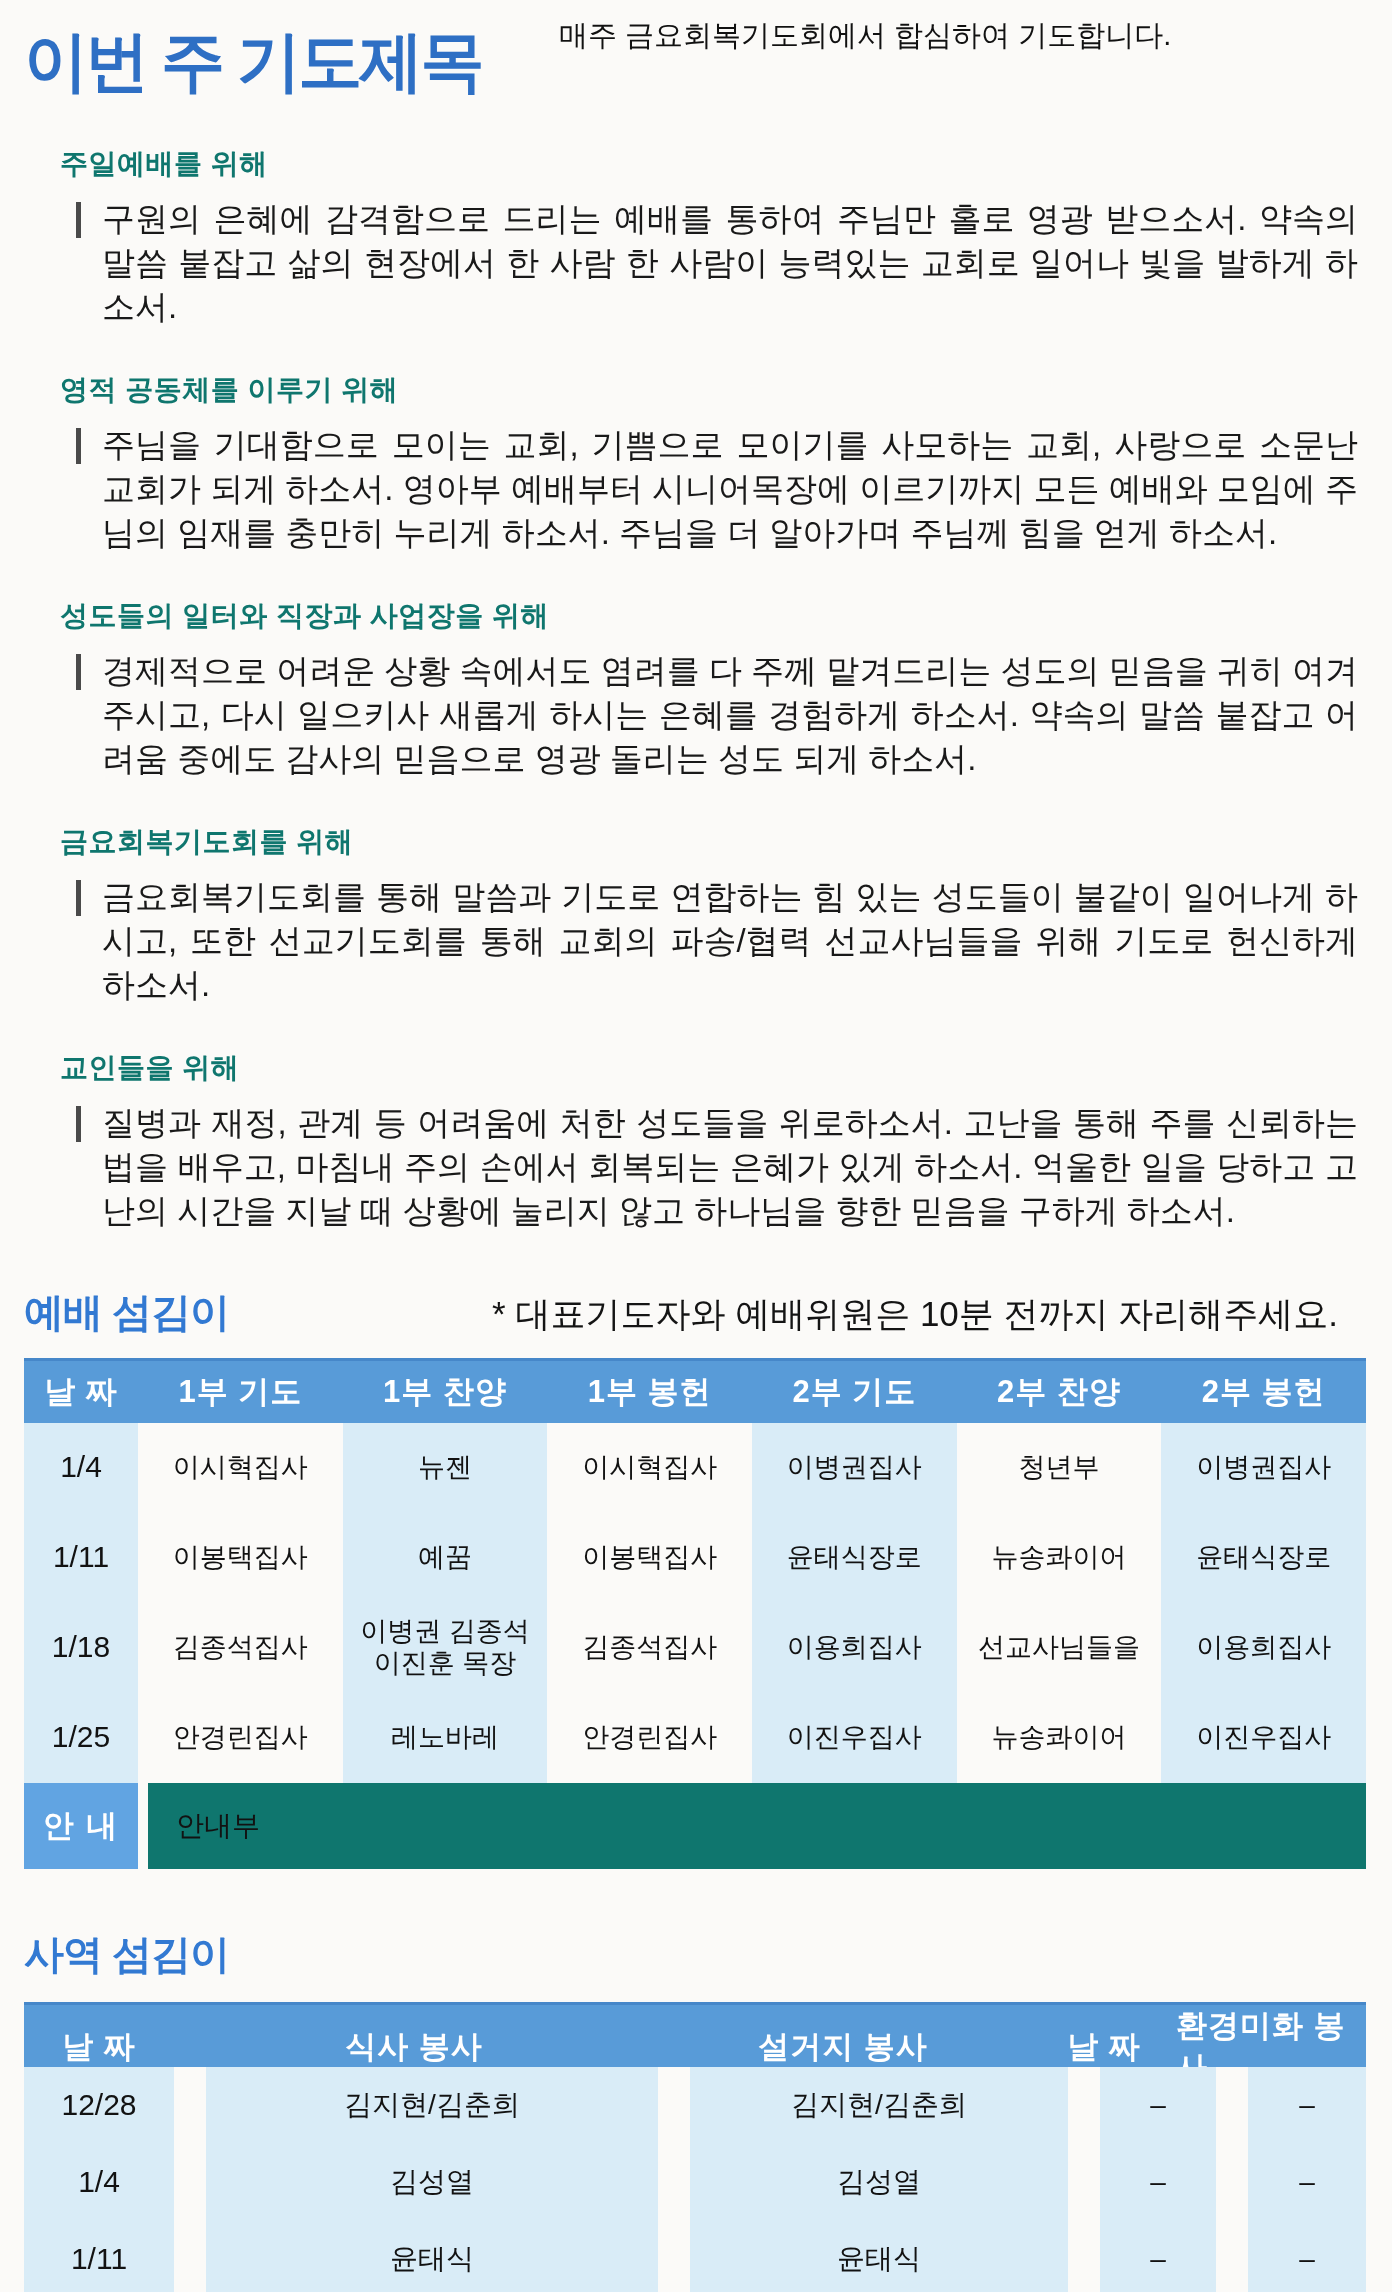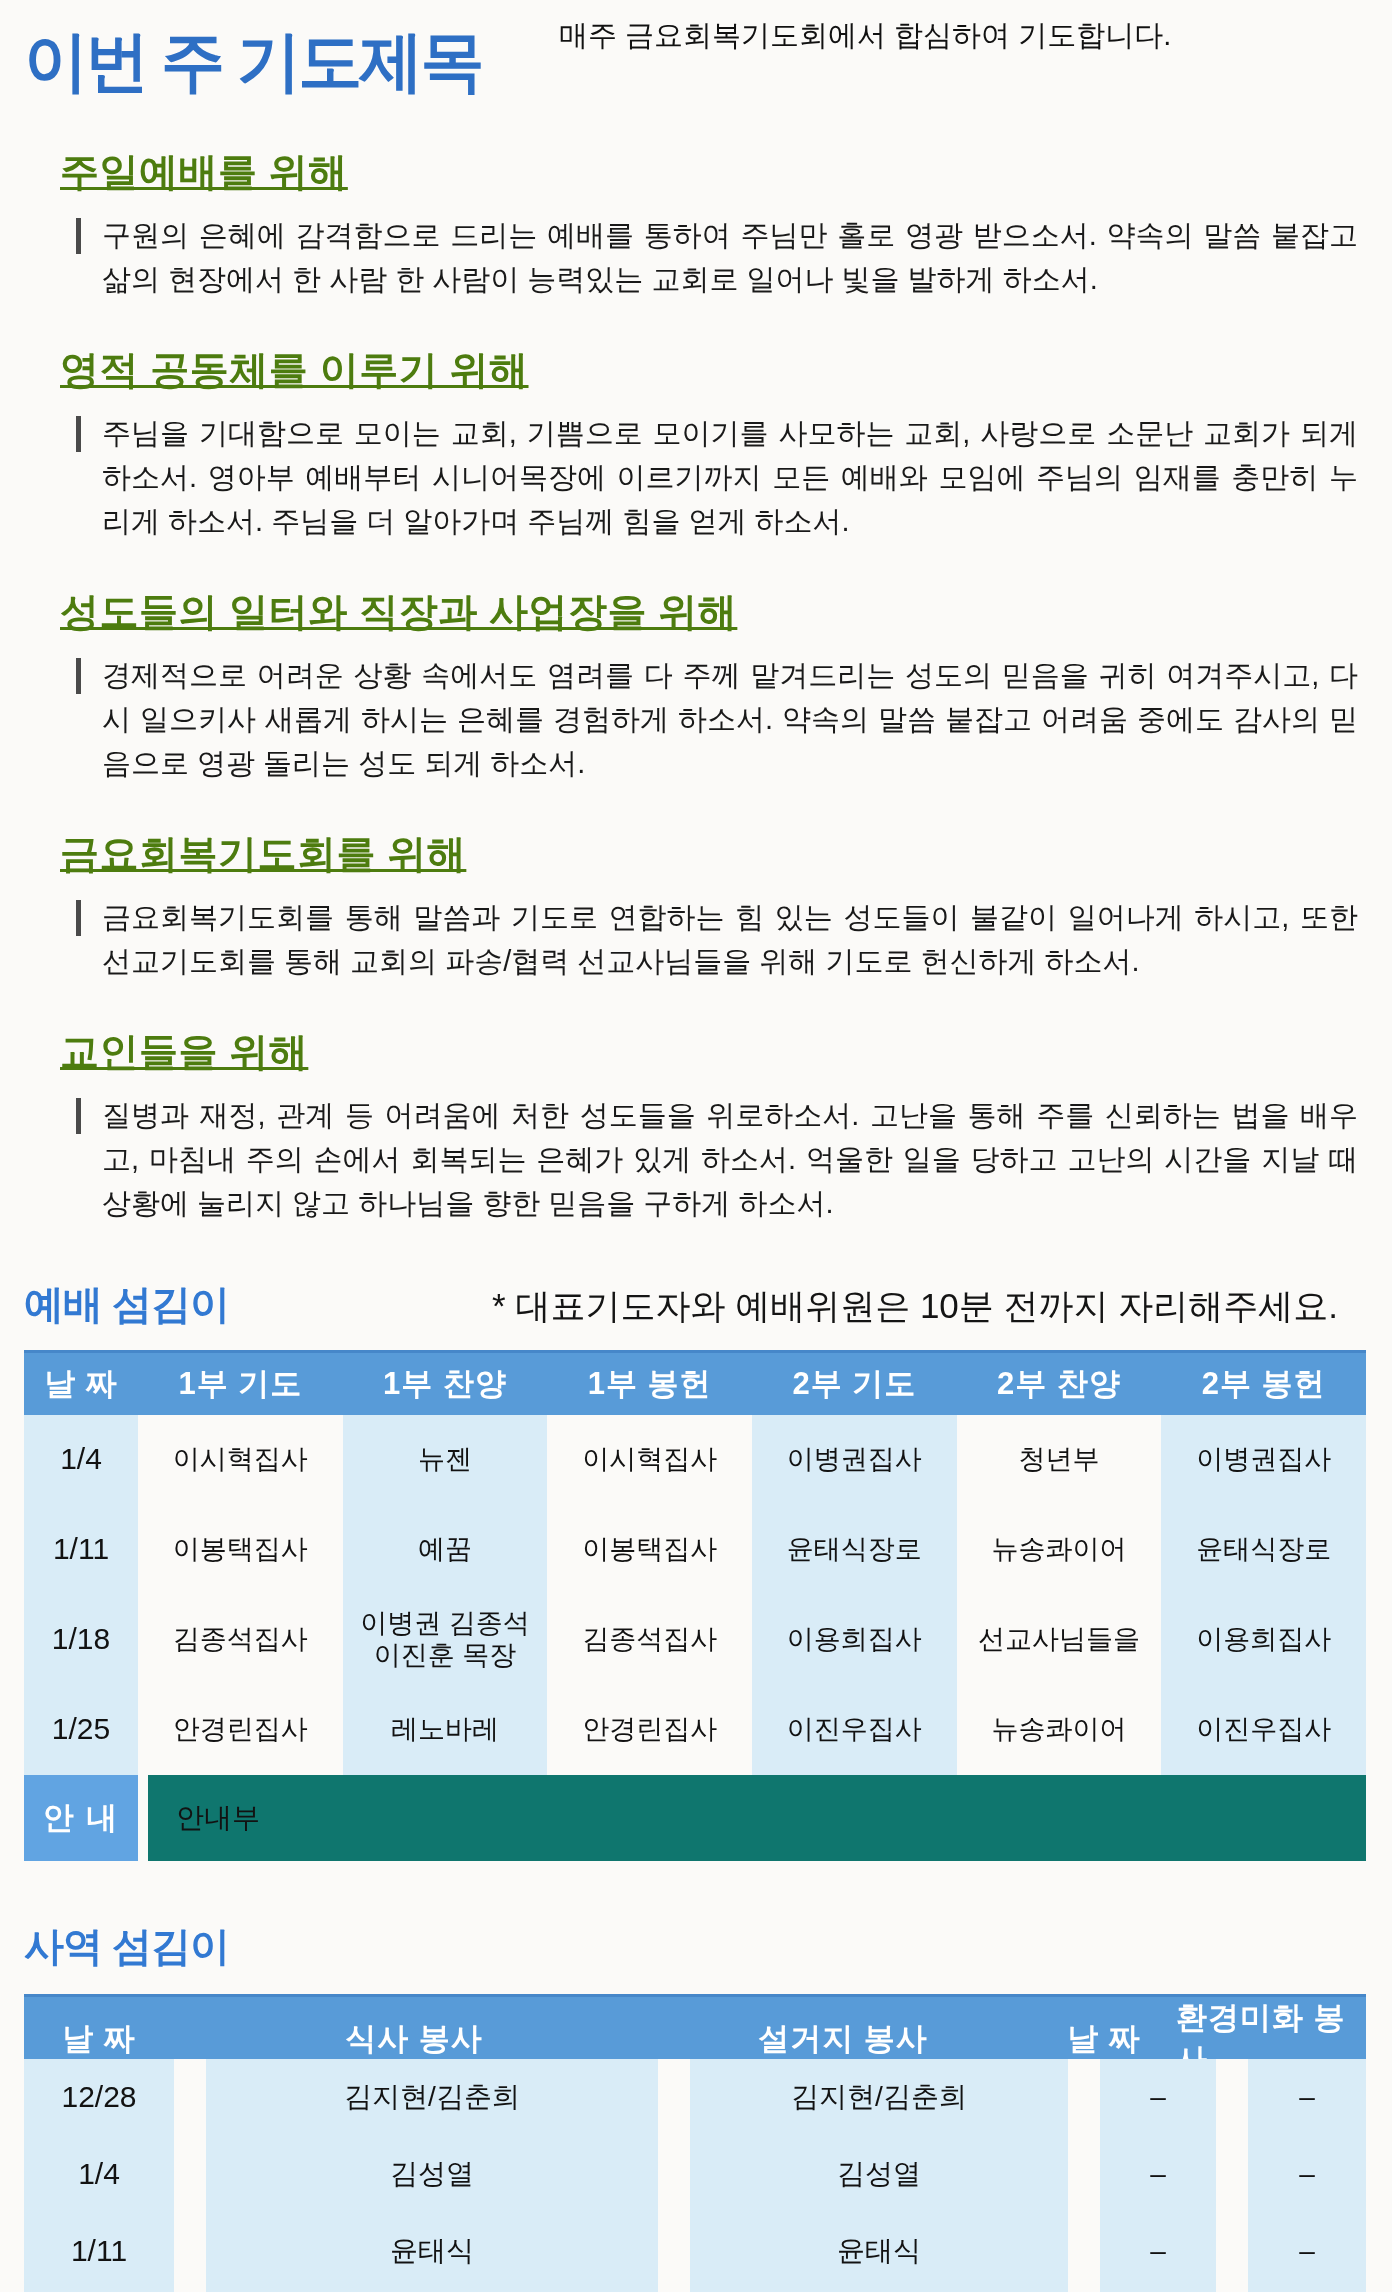--- a/index.html
+++ b/index.html
@@ -19,26 +19,26 @@
     font-size: 66px; font-weight: 900; color: #2e6fc4;
     letter-spacing: -3px; line-height: 1.25;
     transform: scaleX(0.97); transform-origin: left top;
     padding-top: 6px;
   }
   .doc-intro { flex: 1; font-size: 29px; line-height: 38px; padding-top: 2px; color: #111; }
 
   
   .section { margin: 0 6px 0 36px; }
   .section + .section { margin-top: 42px; }
-  .section-heading { font-size: 39px; font-weight: bold; color: #4d7c0f; letter-spacing: 0.5px; text-decoration: underline; }
+  .section-heading { font-size: 28px; font-weight: bold; color: #0f766e; letter-spacing: 0.5px; }
   .section-body {
     position: relative;
     margin: 14px 2px 0 16px;
     padding-left: 26px;
-    font-size: 29px; line-height: 44px;
+    font-size: 33px; line-height: 44px;
     text-align: justify;
     color: #191919;
   }
   .section-body::before {
     content: ""; position: absolute; left: 0; top: 5px;
     width: 5px; height: 36px; background: #4a4a4a;
   }
 
   
   .table-title-row { display: flex; align-items: flex-end; justify-content: space-between; }

